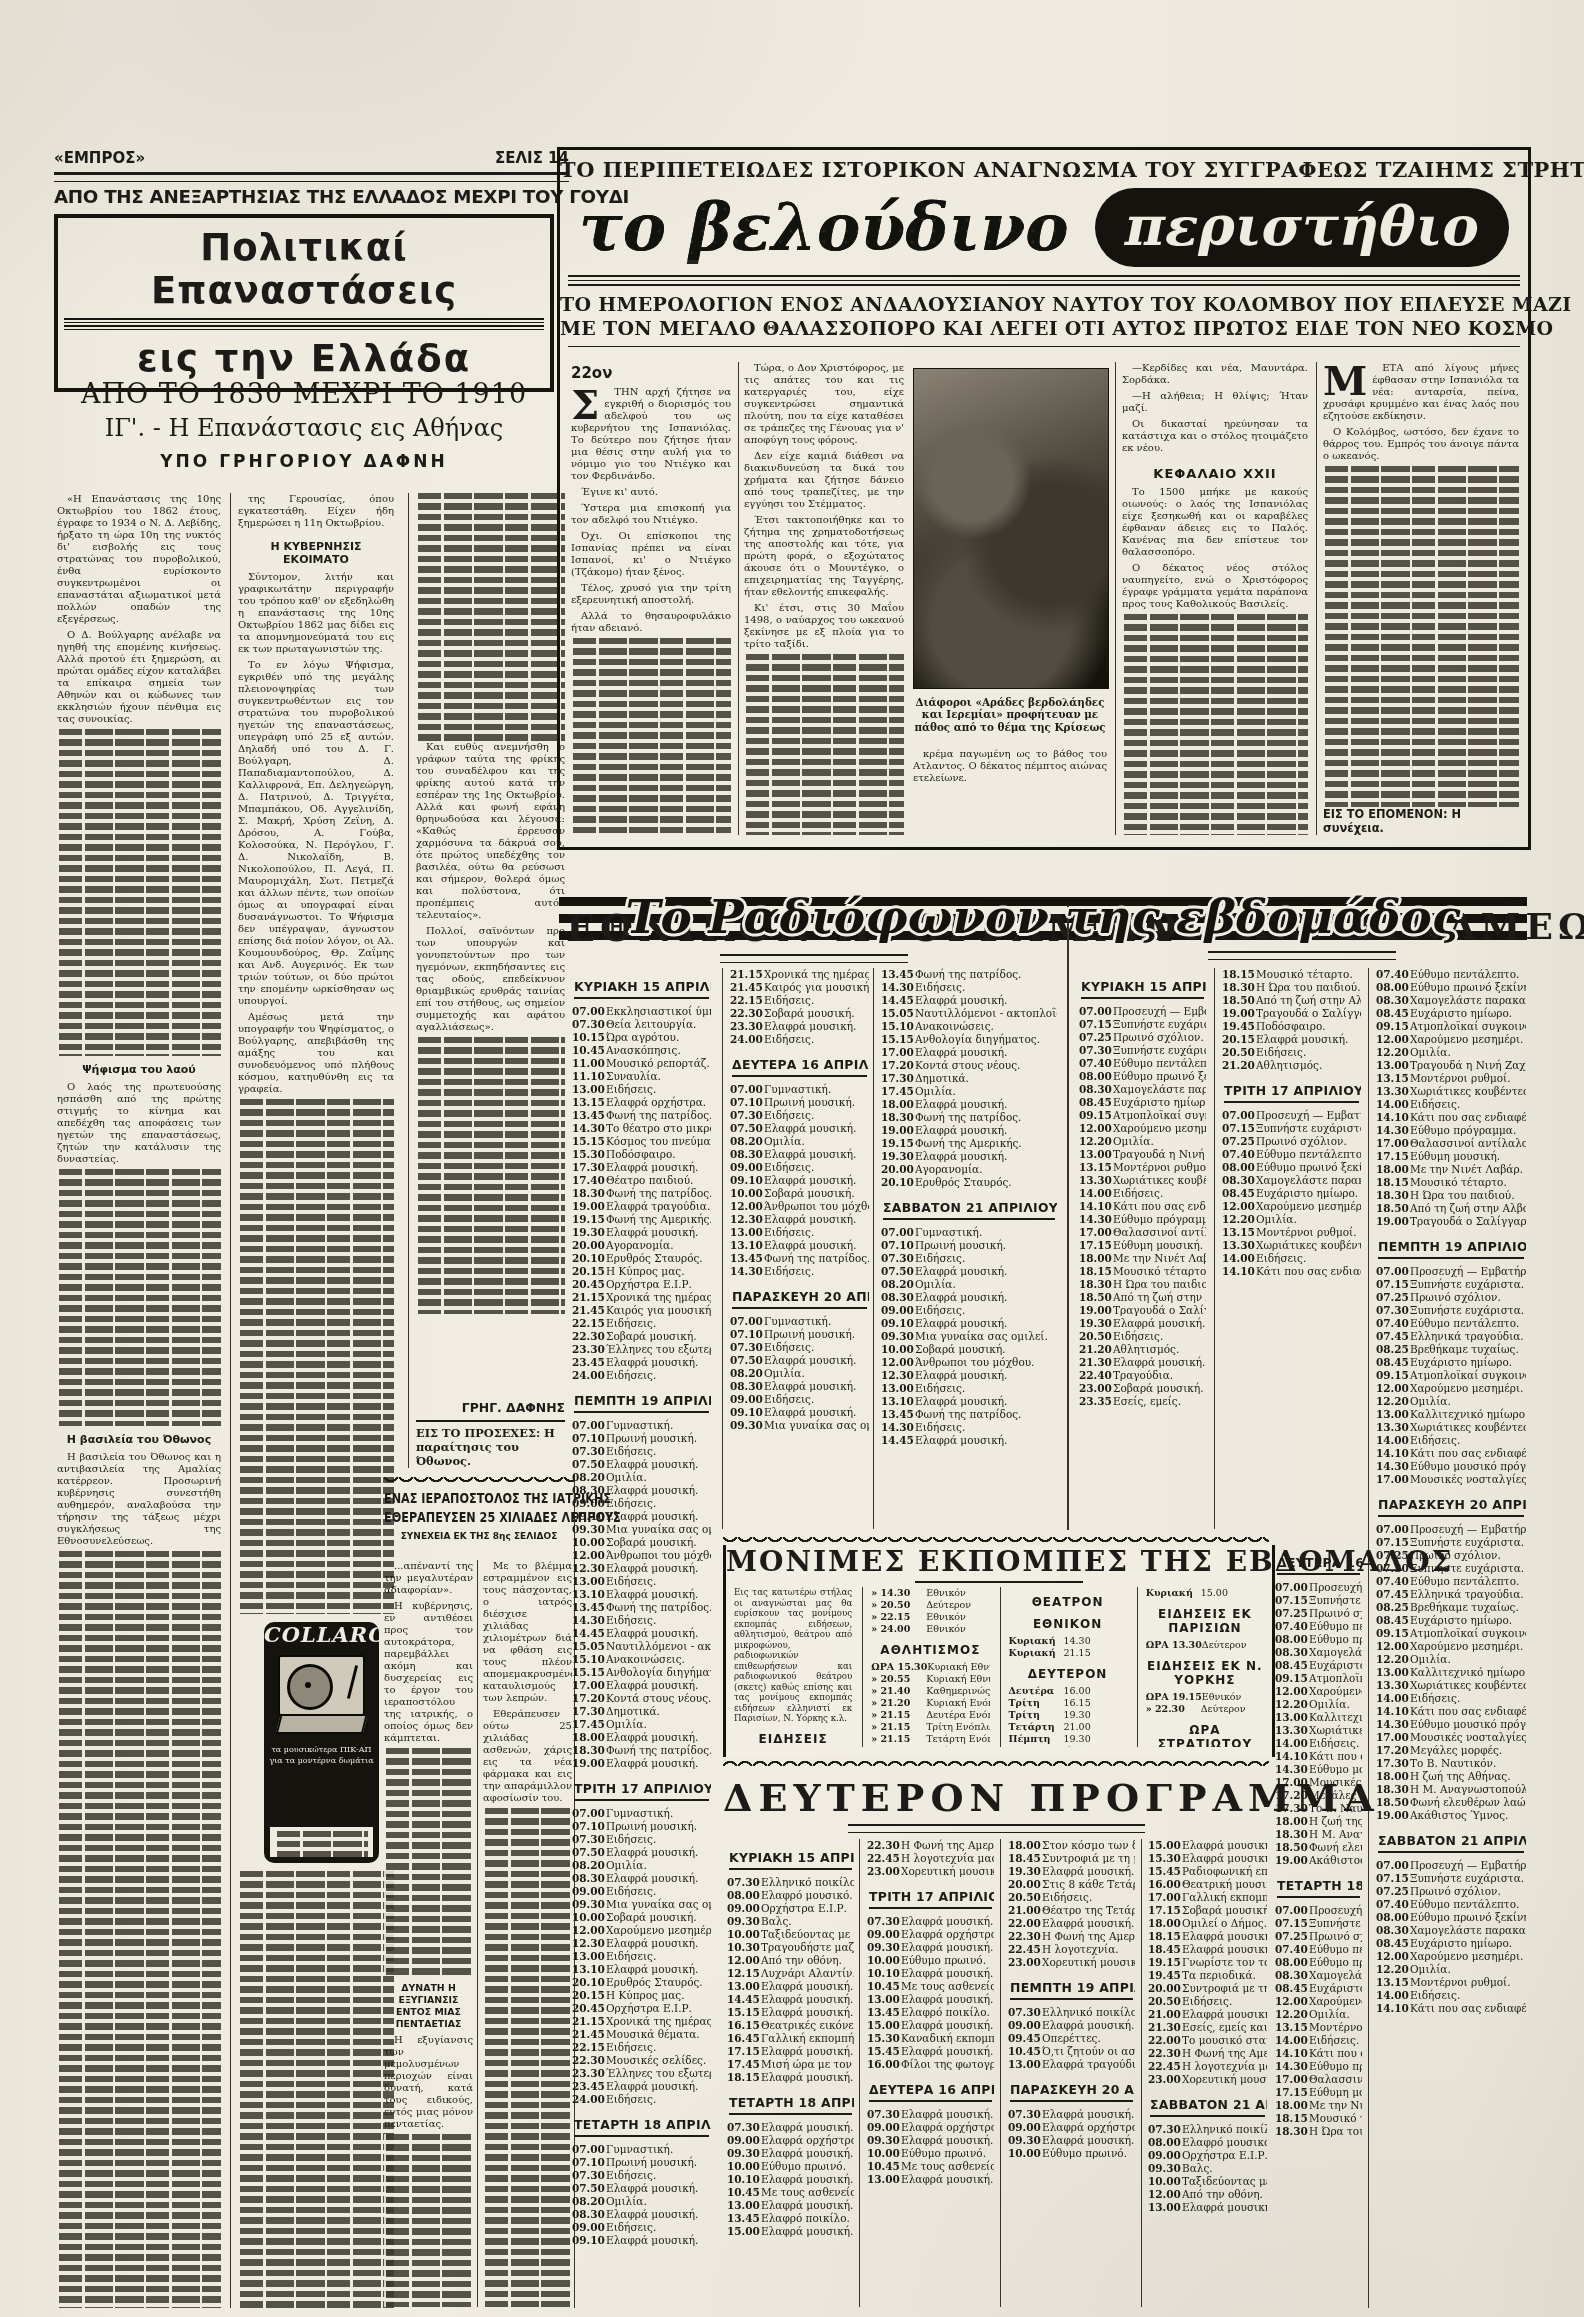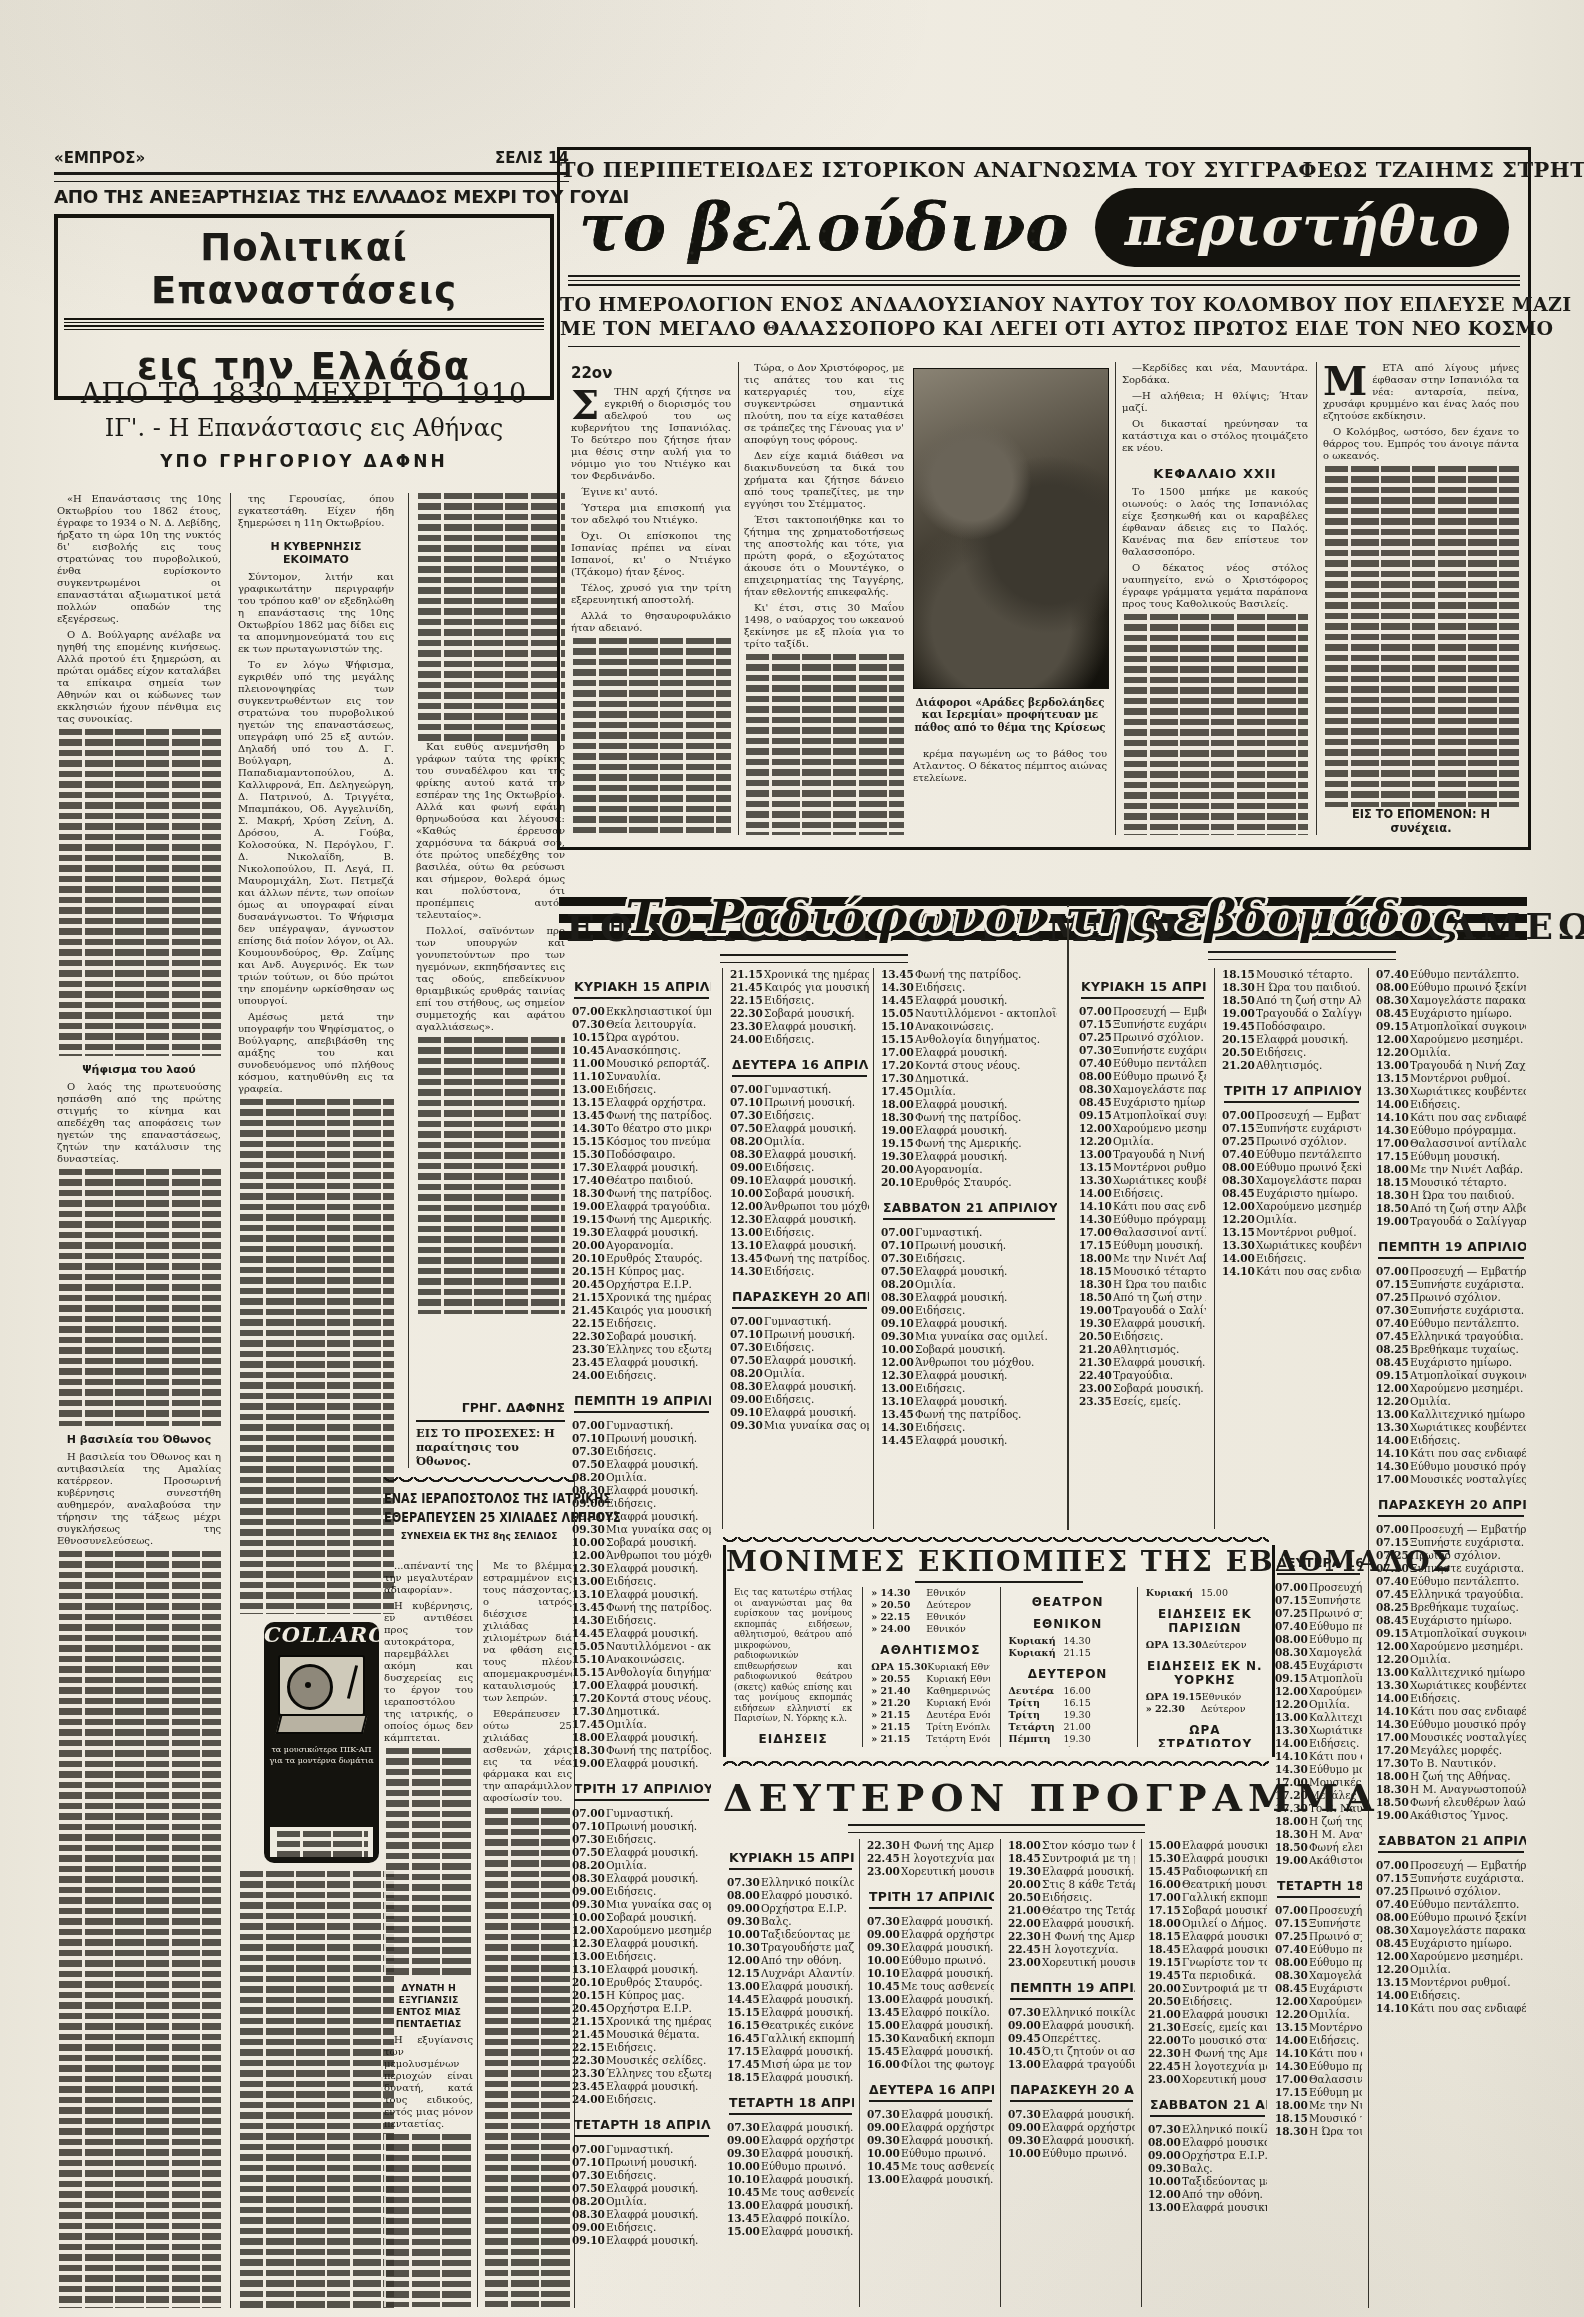--- a/index.html
+++ b/index.html
@@ -45,21 +45,21 @@
   .prog-row .pp{flex:1;white-space:nowrap;overflow:hidden;}
   .proglist{overflow:hidden;}
   
   .mast{font-family:"DejaVu Sans",sans-serif;font-weight:bold;font-size:15px;}
   .mast-rule{height:6px;border-top:3px solid #1c1b17;border-bottom:1px solid #1c1b17;}
   
   .kicker{font-family:"DejaVu Sans",sans-serif;font-weight:bold;font-size:18.3px;letter-spacing:-0.3px;white-space:nowrap;}
   .titlebox{border:4px solid #16150f;}
   .titlebox .t1{font-family:"DejaVu Sans",sans-serif;font-weight:bold;font-size:37px;padding:8px 0 6px;text-align:center;letter-spacing:1px;}
   .titlebox .mid{height:13px;margin:0 6px;background:repeating-linear-gradient(180deg,#16150f 0 1.6px, transparent 1.6px 3.6px);}
-  .titlebox .t2{font-family:"DejaVu Sans",sans-serif;font-weight:bold;font-size:37px;padding:14px 0 8px;text-align:center;letter-spacing:2px;}
+  .titlebox .t2{font-family:"DejaVu Sans",sans-serif;font-weight:bold;font-size:37px;padding:6px 0 8px;text-align:center;letter-spacing:2px;}
   .dateline{font-size:27px;letter-spacing:1px;}
   .chapline{font-size:24px;}
   .byline{font-family:"DejaVu Sans",sans-serif;font-weight:bold;font-size:17px;letter-spacing:3px;}
   .sig{font-family:"DejaVu Sans",sans-serif;font-weight:bold;font-size:12.4px;text-align:right;margin-top:6px;}
   .nextbox{border-top:2px solid #1c1b17;margin-top:5px;padding-top:4px;font-size:11.4px;font-weight:bold;}
   
   #serial{border:3px solid #14130e;}
   .serial-kick{font-weight:bold;font-size:21px;letter-spacing:0.5px;padding-top:7px;white-space:nowrap;}
   .vtitle{display:flex;align-items:center;justify-content:center;gap:26px;margin-top:6px;}
   .vt1{font-style:italic;font-weight:bold;font-size:65px;line-height:1;
@@ -71,21 +71,21 @@
   .ep{font-family:"DejaVu Sans",sans-serif;font-weight:bold;font-size:15px;text-align:left;margin:2px 0 4px;}
   .dc{float:left;font-weight:bold;font-size:40px;line-height:34px;padding:2px 5px 0 0;}
   .illus{background:
       radial-gradient(circle 59px at 30% 35%, #6a6458 0 40px, transparent 59px),
       radial-gradient(circle 89px at 70% 55%, #3c382f 0 59px, transparent 89px),
       radial-gradient(circle 119px at 45% 80%, #524d42 0 69px, transparent 109px),
       linear-gradient(160deg,#8a8374 0%, #554f43 35%, #262219 70%, #11100b 100%);
       border:1px solid #14130e;}
   .caption{font-size:10.4px;line-height:12.4px;text-align:center;font-weight:bold;margin-top:5px;}
   .kef{font-family:"DejaVu Sans",sans-serif;font-weight:bold;font-size:13px;text-align:center;margin:8px 0 5px;letter-spacing:1px;}
-  .serial-next{font-family:"DejaVu Sans",sans-serif;font-weight:bold;font-size:11.4px;text-align:center;}
+  .serial-next{font-family:"DejaVu Sans",sans-serif;font-weight:bold;font-size:11.4px;text-align:left;}
   
   #banner{overflow:visible;}
   #banner .bar{position:absolute;left:0;right:0;background:#14130e;}
   #banner .txt{position:relative;z-index:2;font-style:italic;font-weight:bold;font-size:47px;line-height:51px;text-align:center;
     color:#14130e;
     text-shadow:2px 2px 0 #efebe0,-2px -2px 0 #efebe0,2px -2px 0 #efebe0,-2px 2px 0 #efebe0,3px 0 0 #efebe0,-3px 0 0 #efebe0,0 3px 0 #efebe0,0 -3px 0 #efebe0;}
   .progtitle{font-weight:bold;font-size:38px;letter-spacing:5px;text-align:center;white-space:nowrap;}
   .hdr-rule{height:6px;border-top:2px solid #1c1b17;border-bottom:1px solid #1c1b17;width:188px;margin:4px auto 0;}
   
   #monimes{border-left:3px solid #14130e;border-right:3px solid #14130e;background:rgba(244,241,233,.45);}

